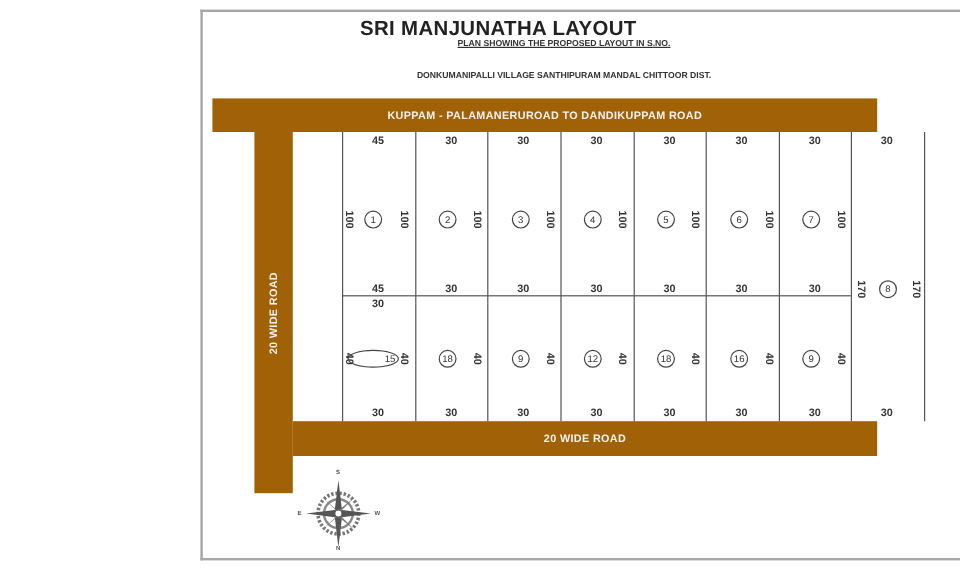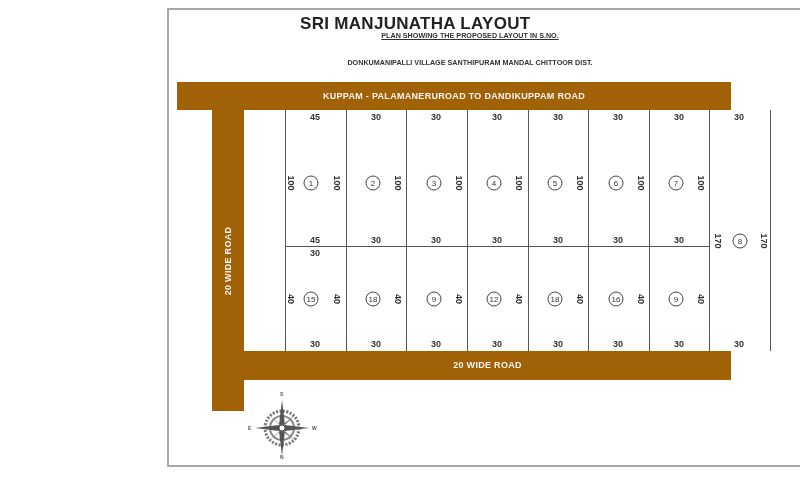--- a/index.html
+++ b/index.html
@@ -94,21 +94,21 @@
   <div class="dim" style="left:394px;top:125px;">30</div>
 
   <div class="vdim" style="left:433px;top:131px;">170</div>
   <div class="num" style="left:455px;top:131px;">8</div>
   <div class="vdim" style="left:479px;top:131px;">170</div>
   <div class="dim" style="left:454px;top:229px;">30</div>
 
   <div class="dim" style="left:30px;top:138px;">30</div>
 
   <div class="vdim" style="left:6px;top:189px;">40</div>
-  <div class="num" style="left:26px;top:189px;">15</div>
+  <div class="num" style="left:26px;top:189px;padding-left:28px;">15</div>
   <div class="vdim" style="left:52px;top:189px;">40</div>
 
   <div class="num" style="left:88px;top:189px;">18</div>
   <div class="vdim" style="left:113px;top:189px;">40</div>
 
   <div class="num" style="left:149px;top:189px;">9</div>
   <div class="vdim" style="left:174px;top:189px;">40</div>
 
   <div class="num" style="left:209px;top:189px;">12</div>
   <div class="vdim" style="left:234px;top:189px;">40</div>

